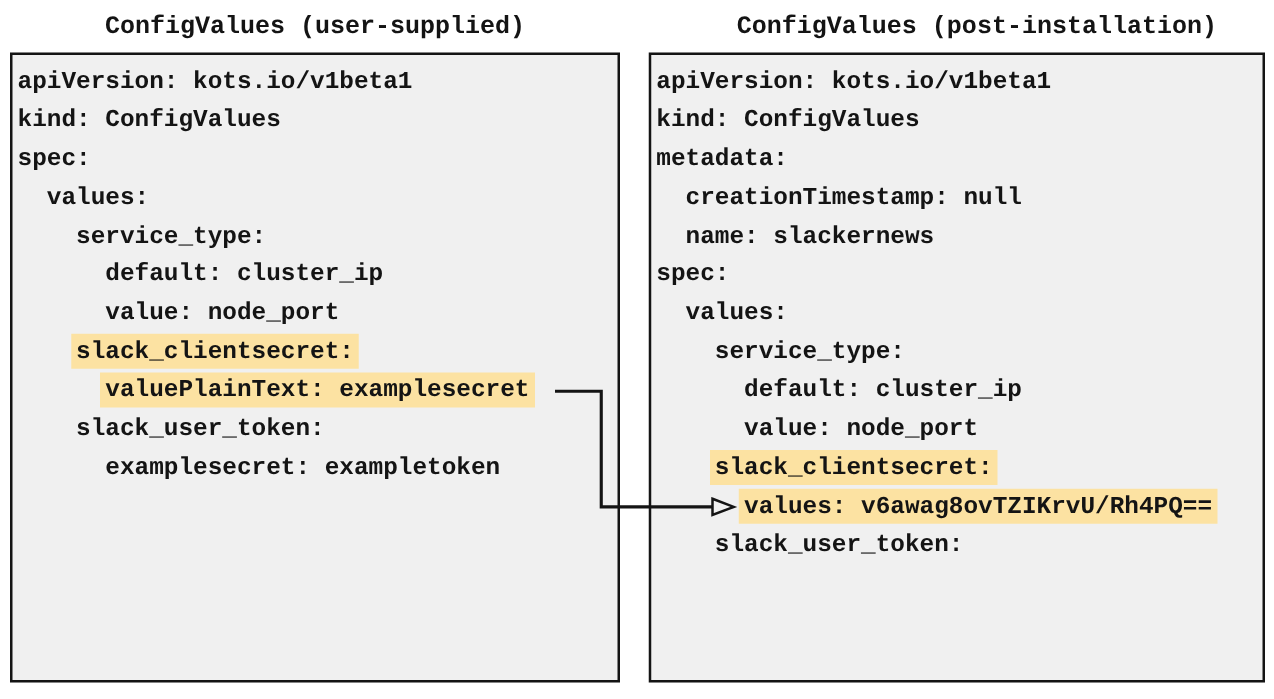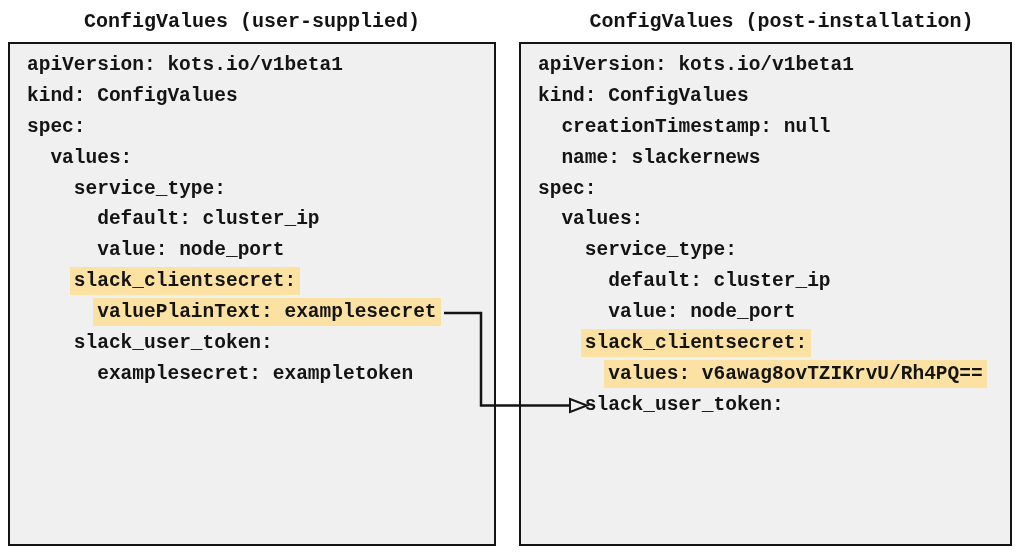--- a/index.html
+++ b/index.html
@@ -32,21 +32,21 @@
     white-space: pre;
   }
   .panel-title.left  { left: 8px;   width: 488px; }
   .panel-title.right { left: 535px; width: 493px; }
   .panel {
     position: absolute;
     top: 42px;
     height: 504px;
     background: var(--panel-bg);
     border: 2px solid var(--panel-border);
-    padding: 6px 17px;
+    padding: 6px 4px;
     overflow: hidden;
   }
   .panel.left  { left: 8px;   width: 488px; }
   .panel.right { left: 519px; width: 493px; }
   .code-line {
     height: 30.9px;
     line-height: 30.9px;
     font-size: 19.5px;
     font-weight: 700;
     white-space: pre;
@@ -92,20 +92,21 @@
       <div class="code-line">      <span>value: node_port</span></div>
       <div class="code-line">    <span class="hl">slack_clientsecret:</span></div>
       <div class="code-line">      <span class="hl">valuePlainText: examplesecret</span></div>
       <div class="code-line">    <span>slack_user_token:</span></div>
       <div class="code-line">      <span>examplesecret: exampletoken</span></div>
     </div>
 
   <div class="panel right" id="panel-1">
       <div class="code-line"><span>apiVersion: kots.io/v1beta1</span></div>
       <div class="code-line"><span>kind: ConfigValues</span></div>
+      <div class="code-line"><span>metadata:</span></div>
       <div class="code-line">  <span>creationTimestamp: null</span></div>
       <div class="code-line">  <span>name: slackernews</span></div>
       <div class="code-line"><span>spec:</span></div>
       <div class="code-line">  <span>values:</span></div>
       <div class="code-line">    <span>service_type:</span></div>
       <div class="code-line">      <span>default: cluster_ip</span></div>
       <div class="code-line">      <span>value: node_port</span></div>
       <div class="code-line">    <span class="hl">slack_clientsecret:</span></div>
       <div class="code-line">      <span class="hl">values: v6awag8ovTZIKrvU/Rh4PQ==</span></div>
       <div class="code-line">    <span>slack_user_token:</span></div>

